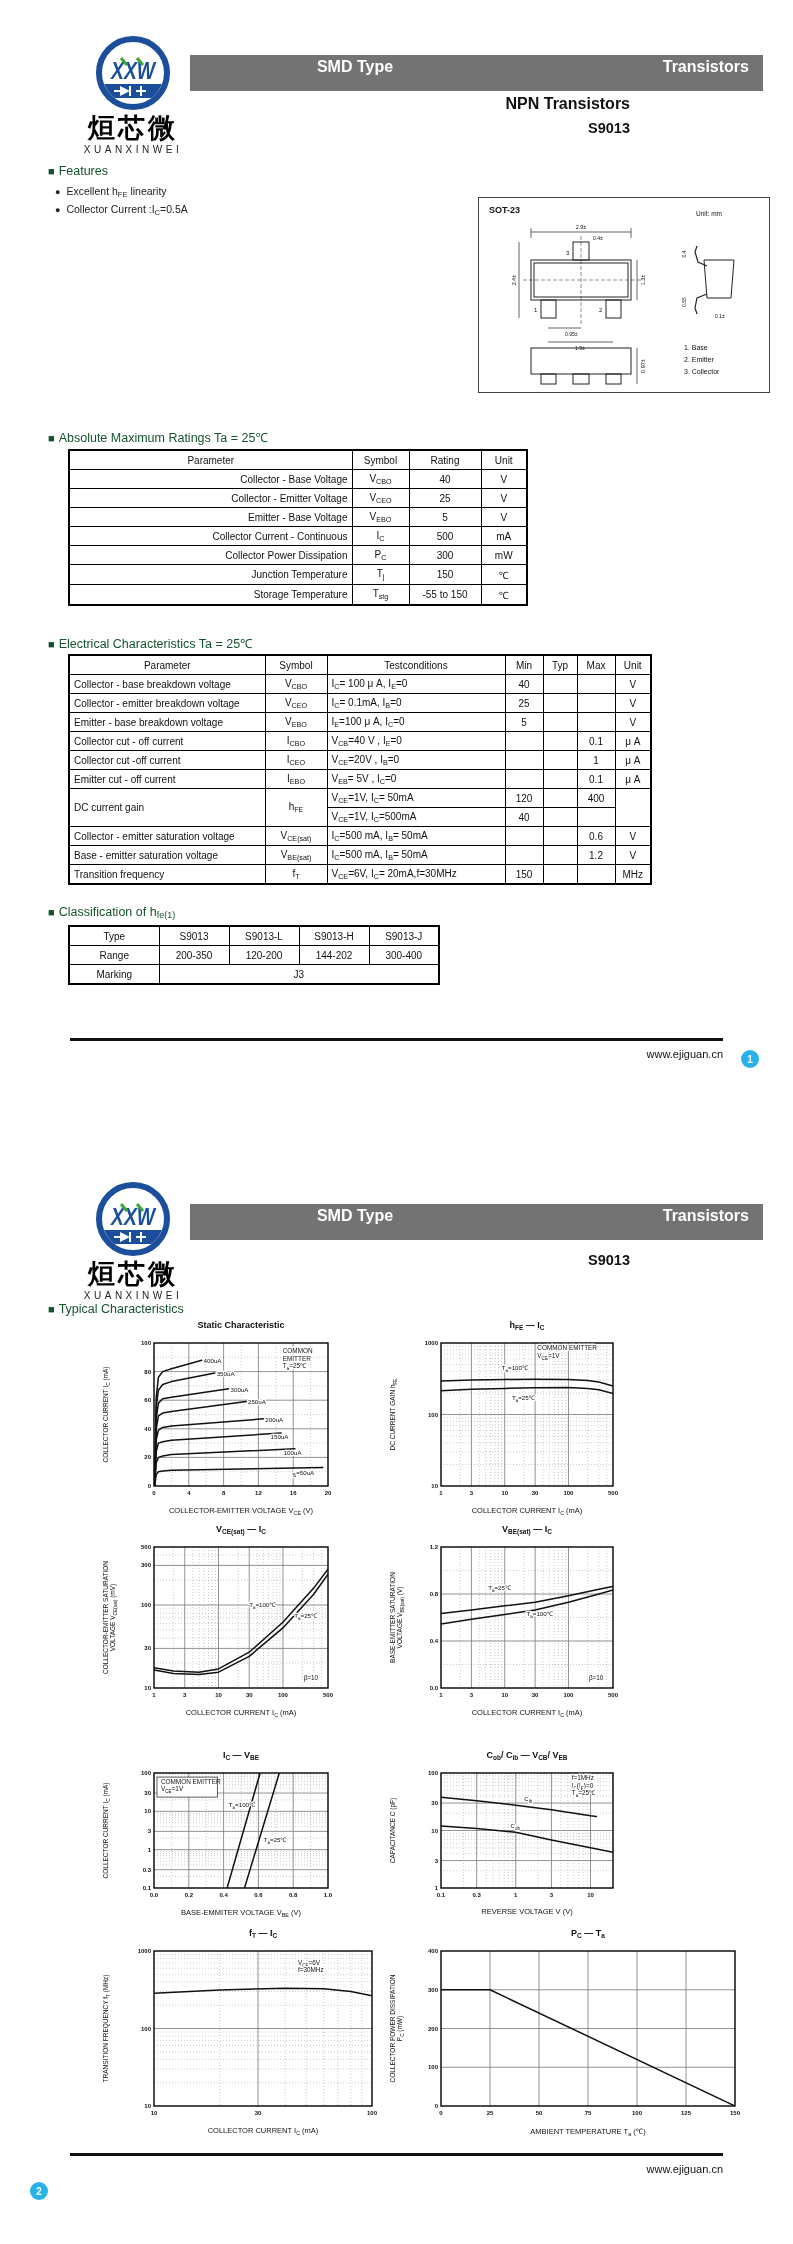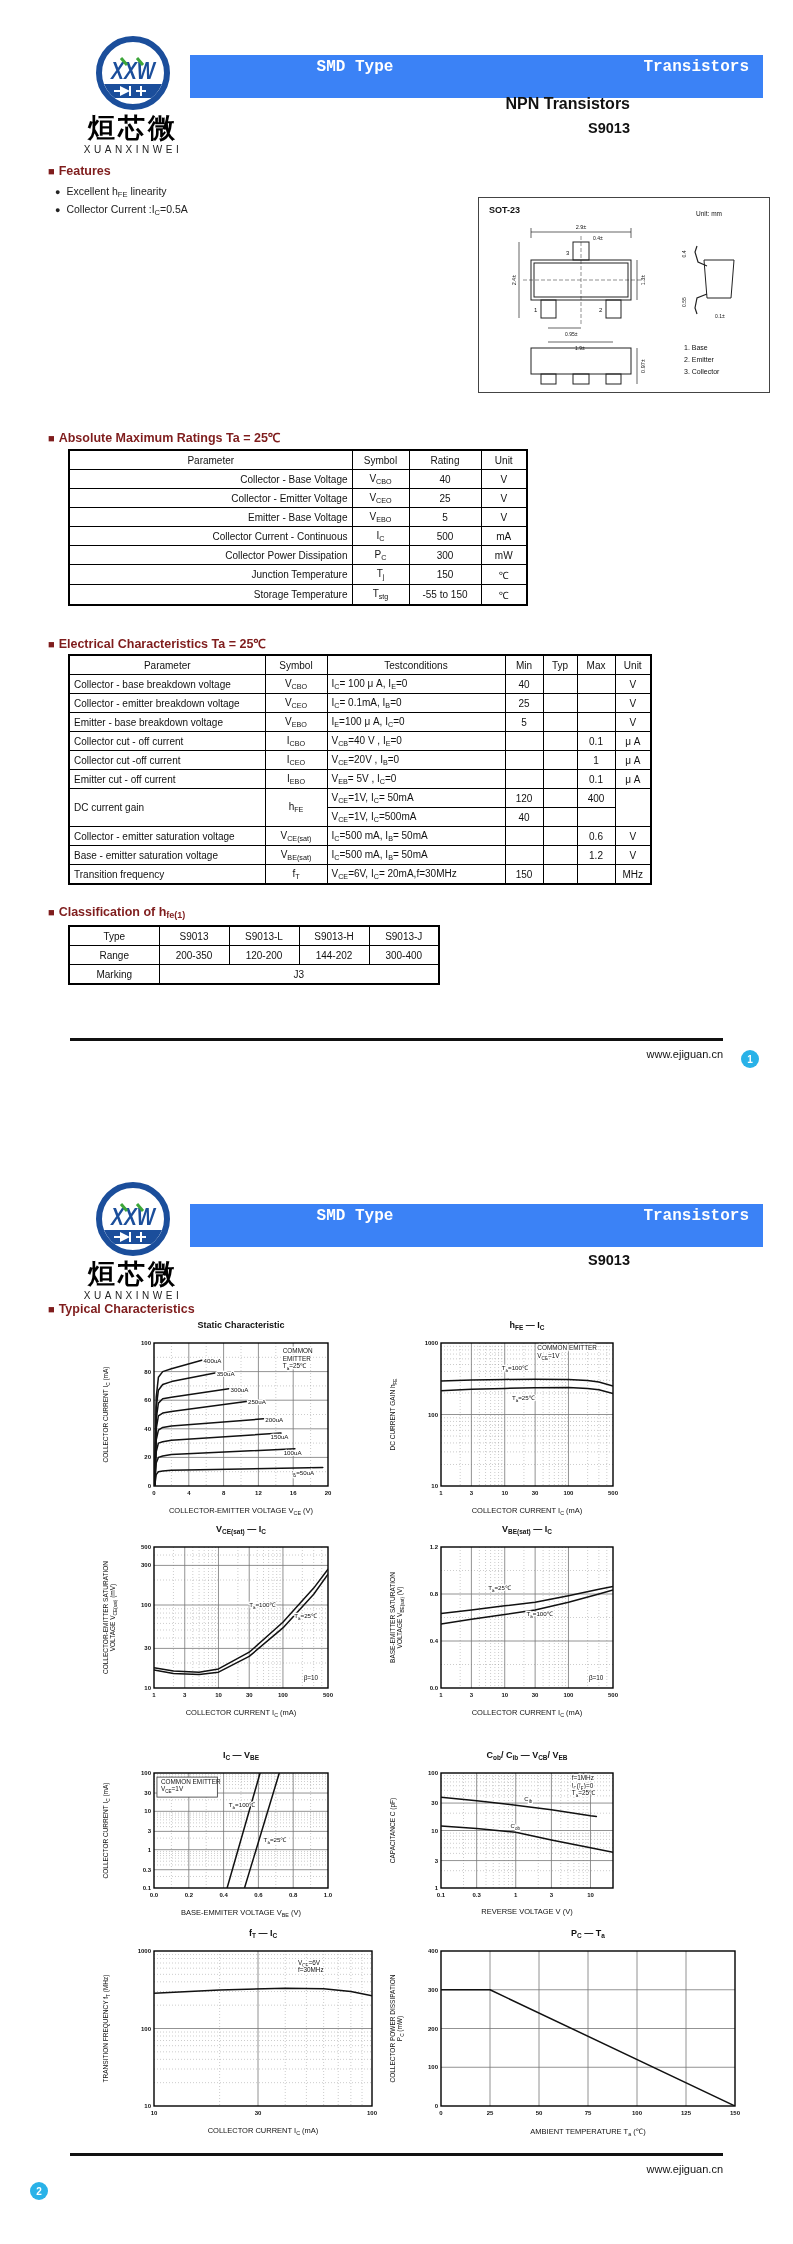--- a/index.html
+++ b/index.html
@@ -1,28 +1,28 @@
 <!DOCTYPE html>
 <html><head>
 <meta charset="utf-8">
 <style>
   html,body{margin:0;padding:0;background:#fff;}
   #page{position:relative;width:793px;height:2244px;background:#fff;
         font-family:"Liberation Sans",sans-serif;color:#111;overflow:hidden;}
   .abs{position:absolute;}
-  .banner{background:#3b82f6;height:43px;font-family:Liberation Mono, monospace;}
+  .banner{background:#737373;height:36px;}
   .banner .bl{position:absolute;left:28.8%;transform:translateX(-50%);top:3px;
         color:#fff;font-weight:bold;font-size:16px;}
   .banner .br{position:absolute;right:14px;top:3px;color:#fff;font-weight:bold;font-size:16px;}
   .ctr{text-align:right;}
   .doc-title1{font-size:16px;font-weight:bold;}
   .doc-title2{font-size:14.5px;font-weight:bold;}
   .logo-cn{font-size:27px;font-weight:bold;letter-spacing:3px;color:#000;text-align:center;}
   .logo-latin{font-size:10px;letter-spacing:3.5px;color:#222;text-align:center;}
-  .sect{font-size:12.5px;color:#7f1d1d;font-weight:bold;}
+  .sect{font-size:12.5px;color:#14532d;}
   .sect .mk{font-size:11px;margin-right:4px;}
   .feat-item{font-size:10.5px;color:#222;}
   .feat-item .bt{font-size:9px;margin-right:6px;}
   sub{font-size:72%;vertical-align:-2px;}
   .dtable{border-collapse:collapse;border:2px solid #000;table-layout:fixed;background:#fff;}
   .dtable th,.dtable td{border:1px solid #000;font-size:10px;font-weight:normal;
         text-align:center;padding:2.5px 4px;white-space:nowrap;overflow:hidden;height:13px;}
   .t-abs tbody td:first-child{text-align:right;}
   .al{text-align:left !important;}
   .pkgbox{border:1px solid #444;background:#fff;}

